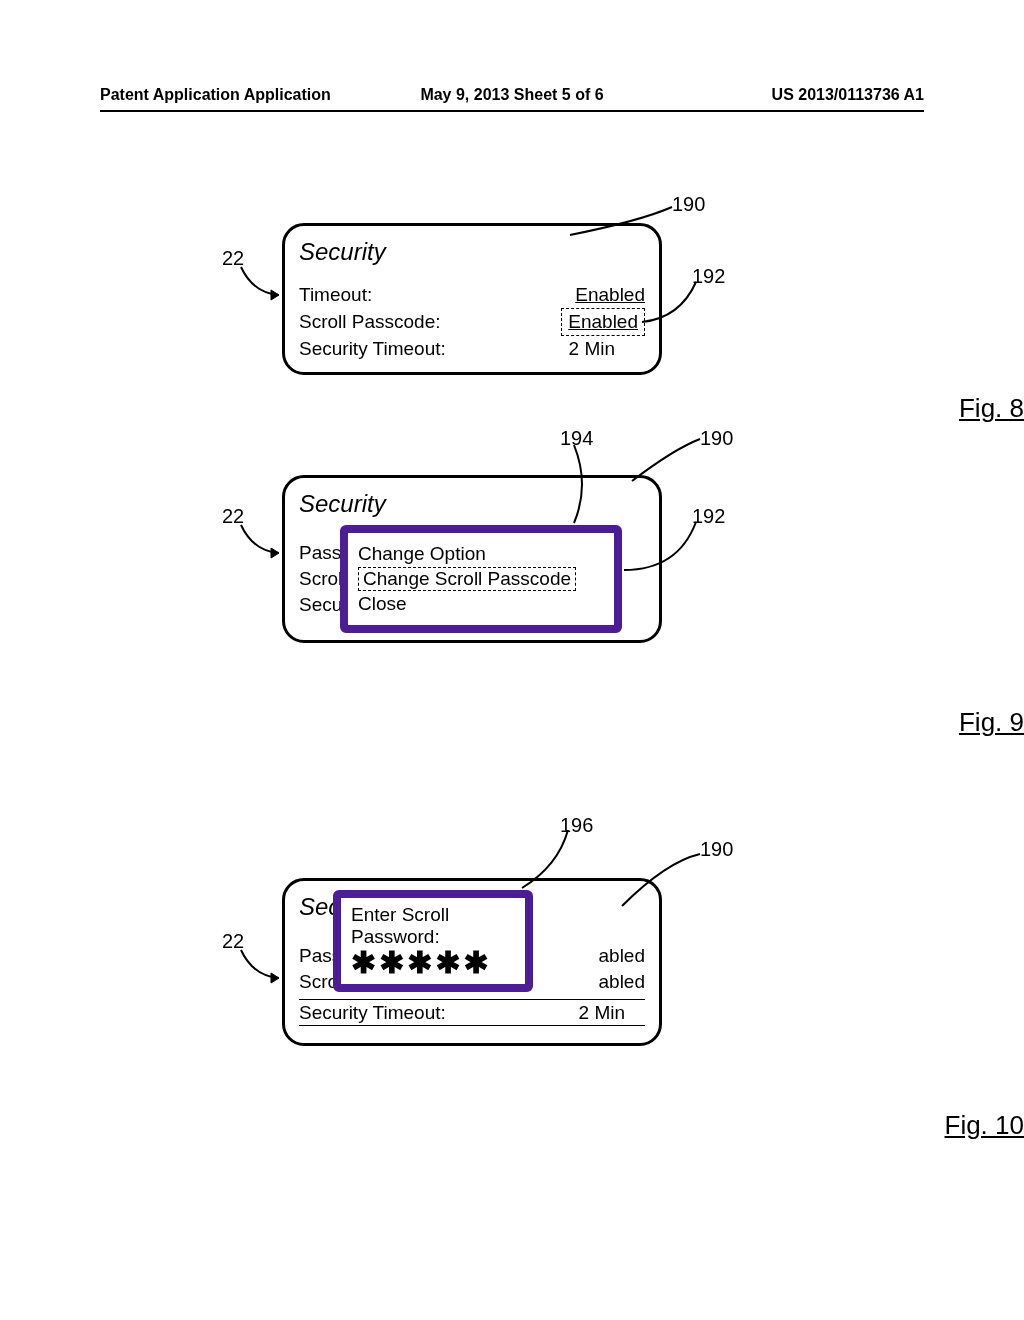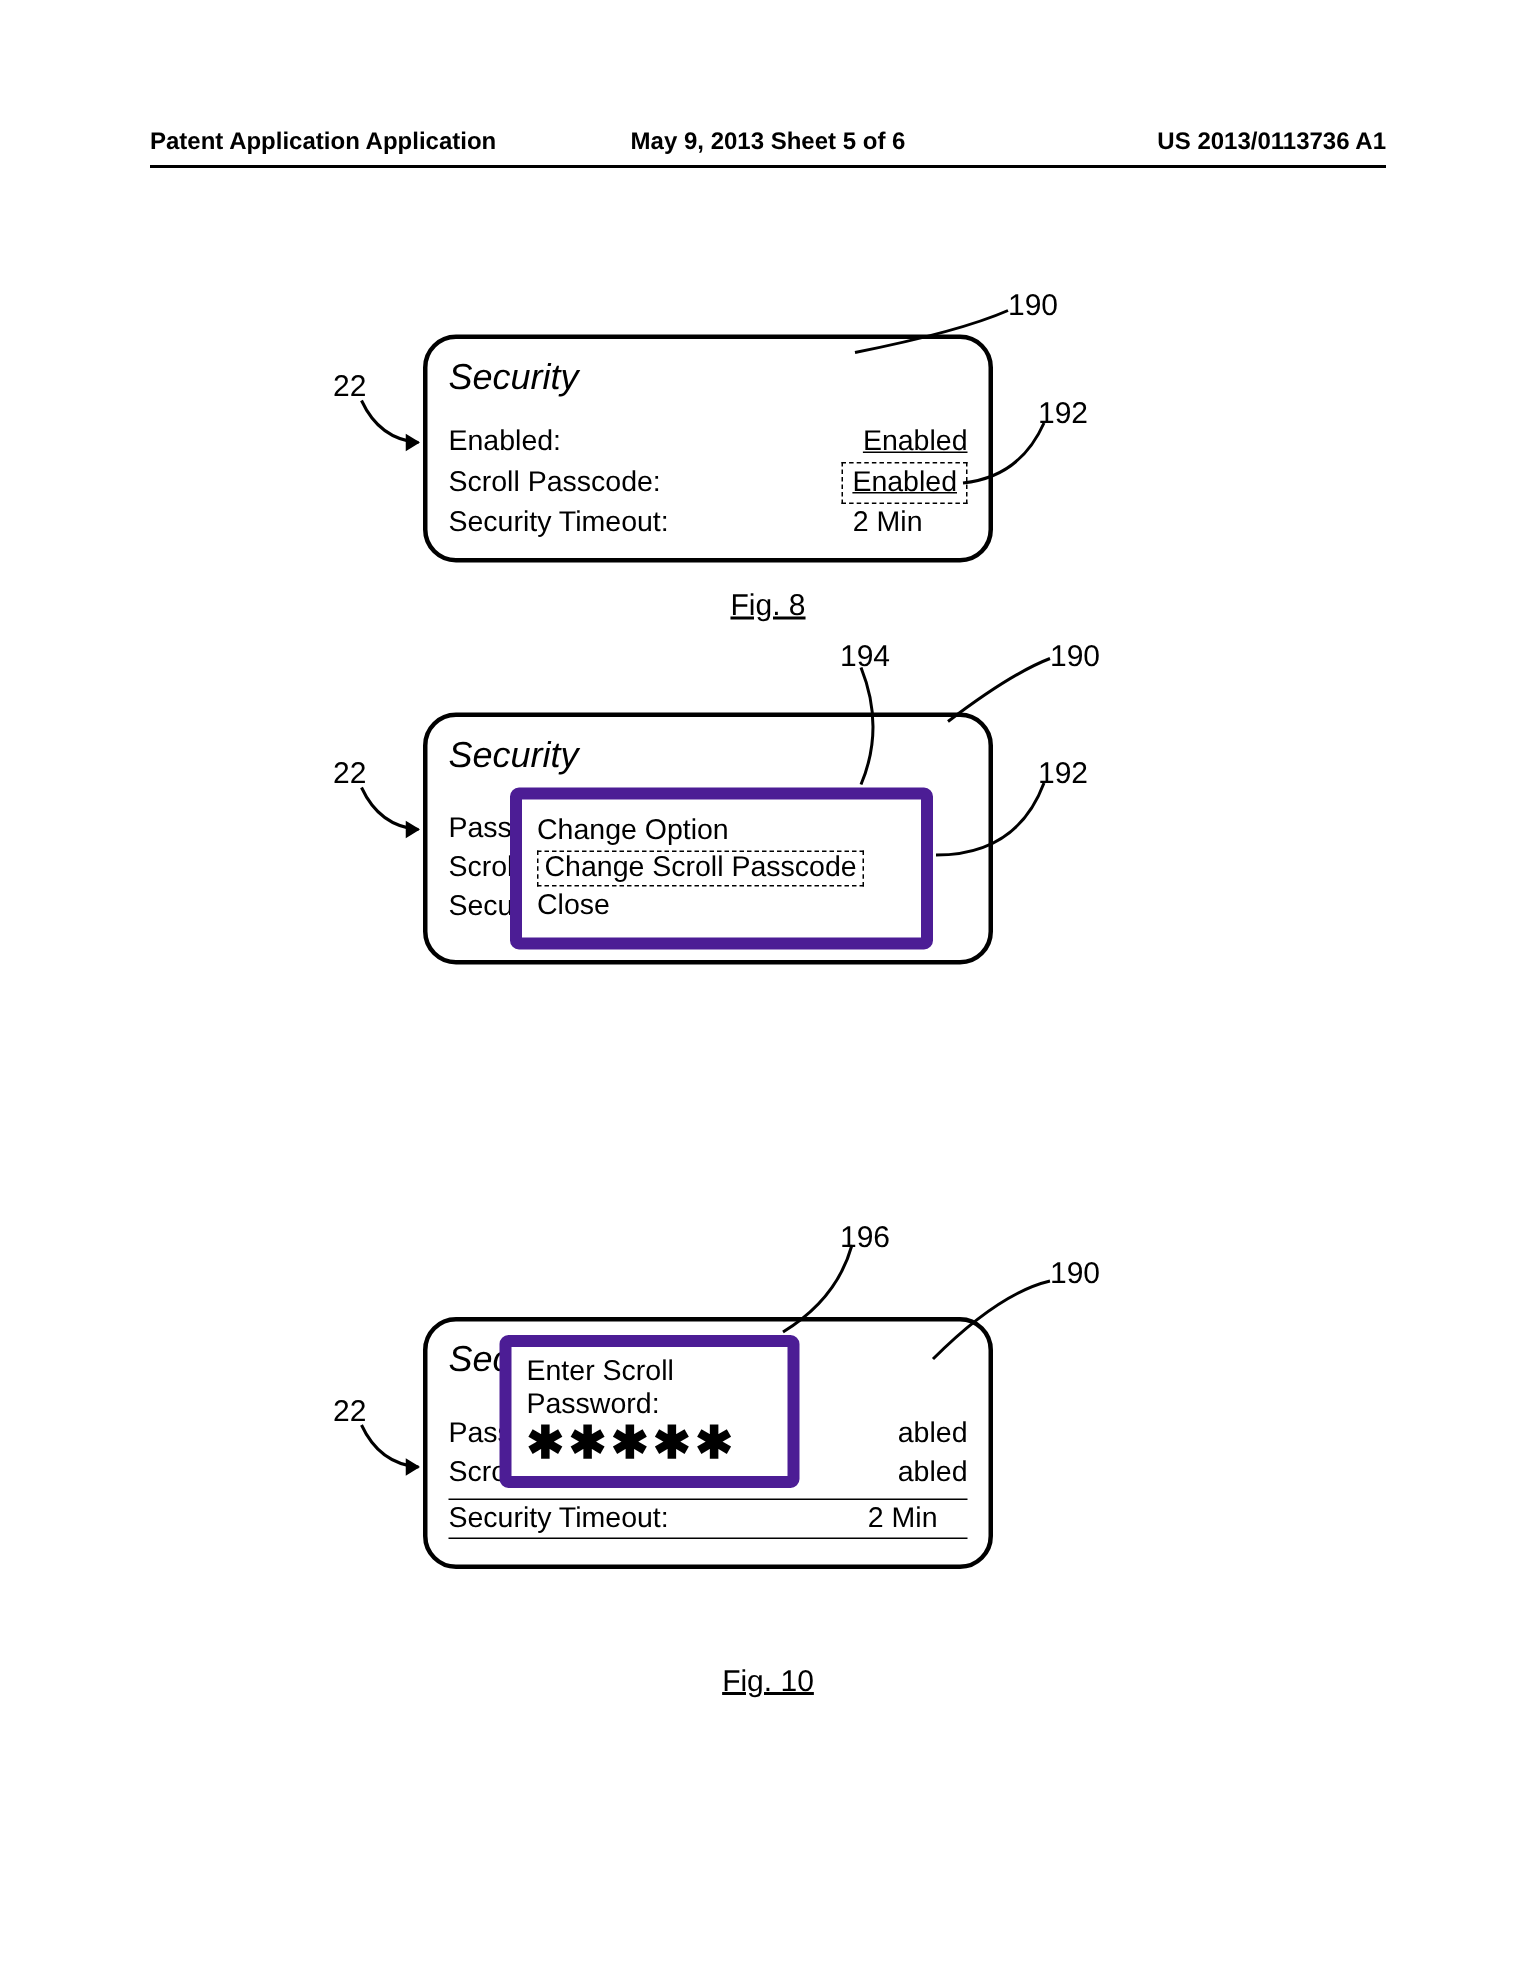--- a/index.html
+++ b/index.html
@@ -60,23 +60,23 @@
     position: absolute;
     overflow: visible;
   }
   .arrow-head {
     stroke: #000; fill: #000;
   }
 
   
   .fig-caption {
     position: absolute;
-    font-size: 20px;
+    font-size: 26px;
     text-decoration: underline;
-    left: 0; width: 100%; text-align: center;
+    left: 0; width: 100%; text-align: right;
   }
 
   
   .popup {
     position: absolute;
     background: #fff;
     border: 8px solid #4c1d95;
     border-radius: 6px;
     font-size: 19px;
     padding: 8px 10px;
@@ -100,21 +100,21 @@
   <span class="right">US 2013/0113736 A1</span>
 </div>
 <div class="hr"></div>
 
 <div class="fig-wrap" style="top:205px; left:0; width:1024px; height:220px;">
 
   <div class="screen" style="left:282px; top:18px; width:380px; height:152px; position:absolute;">
     <div class="screen-inner">
       <div class="title">Security</div>
       <div class="row">
-        <span class="label">Enabled:</span>
+        <span class="label">Timeout:</span>
         <span class="val underline">Enabled</span>
       </div>
       <div class="row">
         <span class="label">Scroll Passcode:</span>
         <span class="val boxed-val underline">Enabled</span>
       </div>
       <div class="row">
         <span class="label">Security Timeout:</span>
         <span class="val" style="padding-right:30px;">2 Min</span>
       </div>
@@ -178,20 +178,21 @@
   <svg class="lead" style="left:622px; top:75px;" width="80" height="60">
     <path d="M74 2 Q 56 50 2 50" stroke="#000" fill="none" stroke-width="2"></path>
   </svg>
 
   <span class="ref" style="left:222px; top:60px;">22</span>
   <svg class="lead" style="left:235px; top:78px;" width="60" height="40">
     <path d="M6 2 Q 18 28 44 30" stroke="#000" fill="none" stroke-width="2"></path>
     <polygon points="44,30 36,25 36,35" class="arrow-head"></polygon>
   </svg>
 
+  <div class="fig-caption" style="top:262px;">Fig. 9</div>
 </div>
 
 <div class="fig-wrap" style="top:830px; left:0; width:1024px; height:330px;">
 
   <div class="screen" style="left:282px; top:48px; width:380px; height:168px; position:absolute; overflow:hidden;">
     <div class="screen-inner">
       <div class="title">Secur</div>
       <div style="height:6px;"></div>
       <div class="row">
         <span class="label">Passw</span>

